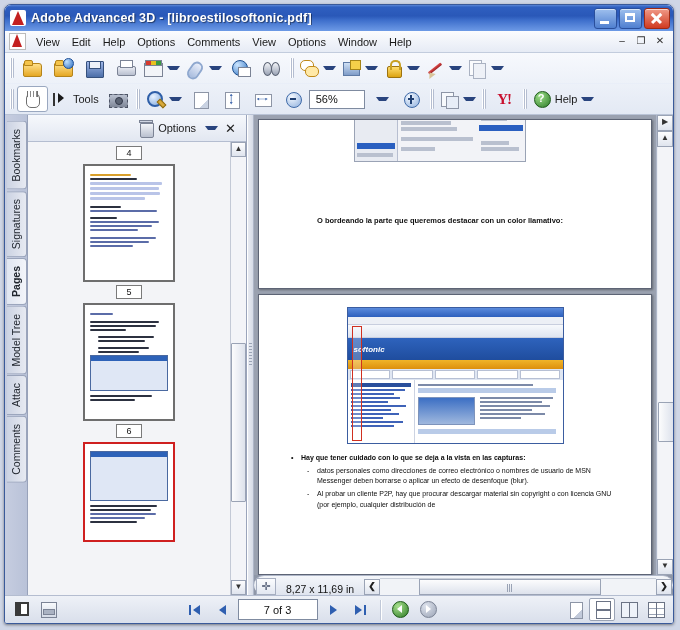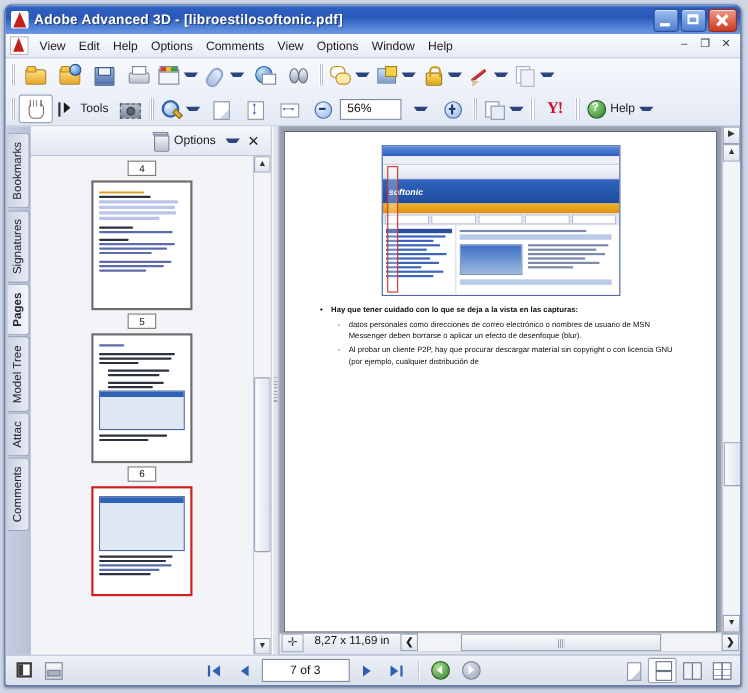--- a/index.html
+++ b/index.html
@@ -239,22 +239,22 @@
   .bullets{font-size:7px;color:#0d0d0d;line-height:1.45;padding:2px 6px 0 10px;}
   .bullets .lvl1{margin:3px 0 2px;display:flex;gap:5px;font-weight:bold;}
   .bullets .lvl2{margin:3px 0 2px 16px;display:flex;gap:5px;}
   .bullets .dot{flex:0 0 5px;}
   
   .docscroll{width:16px;flex:0 0 16px;background:#e9ecf3;border-left:1px solid #aeb6c8;
     display:flex;flex-direction:column;align-items:center;}
   .docscroll .sarrow{width:16px;height:16px;}
   .docscroll .sthumb{width:14px;}
   
-  .docbottom{height:19px;flex:0 0 19px;display:flex;align-items:flex-start;
-    background:linear-gradient(#f4f6fa,#dfe4ee);border-top:1px solid #aeb6c8;}
+  .docbottom{height:19px;flex:0 0 19px;display:flex;align-items:flex-end;
+    background:linear-gradient(#f4f6fa,#dfe4ee);border-top:1px solid #aeb6c8;border-radius:10px;}
   .movebtn{width:20px;height:17px;margin-left:2px;position:relative;
     background:linear-gradient(#fbfcfe,#e2e7f1);border:1px solid #a6aec0;box-sizing:border-box;}
   .movebtn:before{content:"✛";position:absolute;left:0;top:0;width:18px;text-align:center;
     font-size:11px;color:#44506a;line-height:15px;}
   .pagesize{font-size:10.5px;color:#111;padding:0 10px;white-space:nowrap;}
   .hscroll{flex:1 1 auto;height:16px;display:flex;align-items:center;margin-right:1px;}
   .harrow{width:16px;height:16px;background:linear-gradient(#fdfdfe,#dfe4ee);border:1px solid #9aa3b5;
     box-sizing:border-box;font-size:9px;color:#222;text-align:center;line-height:13px;font-weight:bold;}
   .htrack{flex:1 1 auto;height:16px;background:#f1f3f7;border-top:1px solid #c8ced9;border-bottom:1px solid #c8ced9;display:flex;}
   .hthumb{height:16px;background:linear-gradient(#fcfcfd,#dde2ec);border:1px solid #9aa3b5;box-sizing:border-box;position:relative;}
@@ -536,20 +536,38 @@
     </div>
 
     <div class="splitv">
         <div class="dots"></div>
       </div>
 
     <div class="docarea">
       <div class="docviewrow">
         <div class="docpages">
 
+          <div class="page p1">
+            <div class="shot-a">
+              <div class="mcol"></div>
+
+              <div class="mgray" style="left:46px;top:18px;width:50px;"></div>
+              <div class="mgray" style="left:46px;top:24px;width:56px;"></div>
+              <div class="mgray" style="left:46px;top:34px;width:72px;"></div>
+              <div class="mgray" style="left:46px;top:44px;width:34px;"></div>
+              <div class="mrow" style="left:2px;top:40px;width:38px;"></div>
+              <div class="mgray" style="left:2px;top:50px;width:36px;"></div>
+
+              <div class="mgray" style="left:126px;top:14px;width:26px;"></div>
+              <div class="mrow" style="left:124px;top:22px;width:44px;"></div>
+              <div class="mgray" style="left:126px;top:38px;width:28px;"></div>
+              <div class="mgray" style="left:126px;top:44px;width:38px;"></div>
+            </div>
+            <div class="doctxt" style="margin-top:90px;text-align:left;padding-left:36px;">O bordeando la parte que queremos destacar con un color llamativo:</div>
+          </div>
 
           <div class="page p2">
             <div class="shot-b">
               <div class="sb-title"></div>
               <div class="sb-menu"></div>
               <div class="sb-tool"></div>
               <div class="sb-banner">softonic</div>
               <div class="sb-nav"></div>
               <div class="sb-tabs">
                   <i></i>

